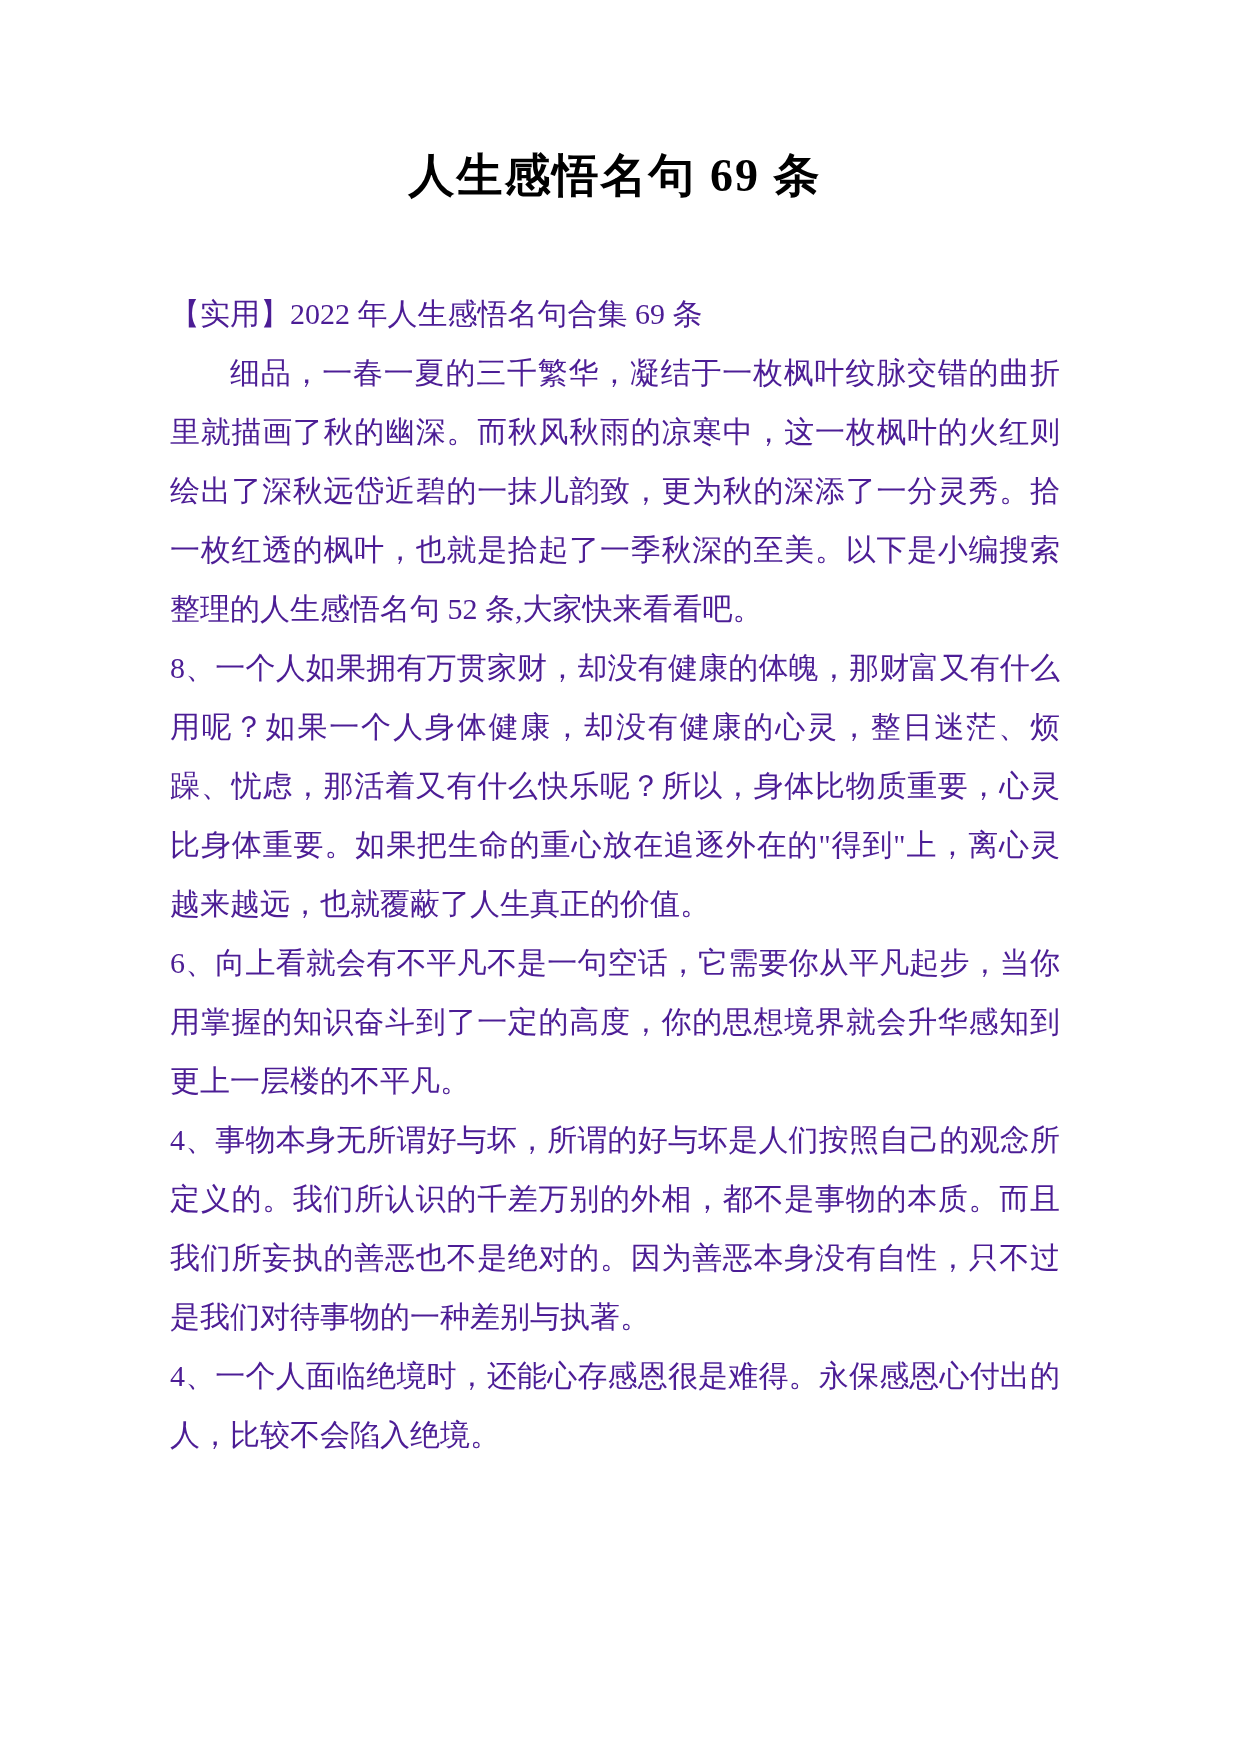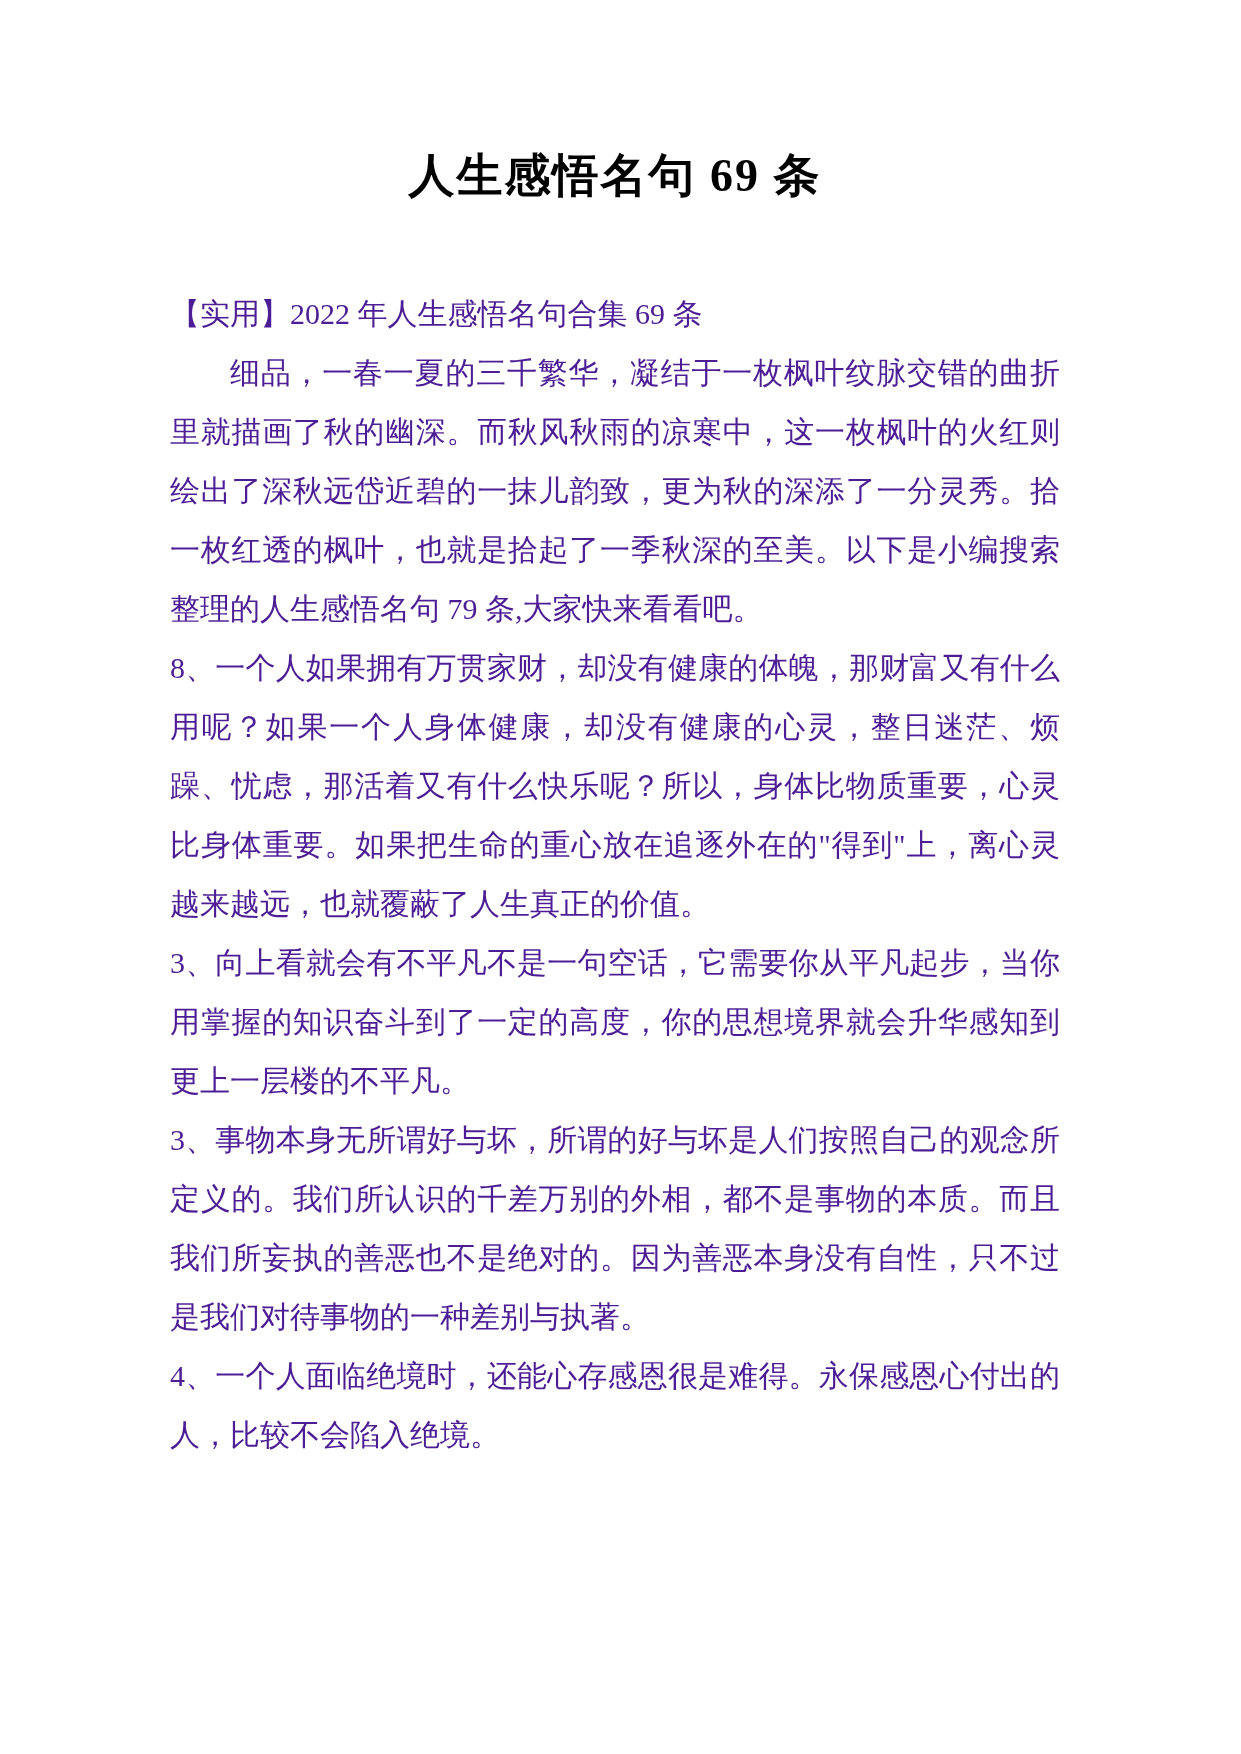--- a/index.html
+++ b/index.html
@@ -44,19 +44,19 @@
   }
 </style>
 </head>
 <body>
 
 <div class="page">
   <h1 class="doc-title">人生感悟名句 69 条</h1>
 
   <div class="body-text">
     <p>【实用】2022 年人生感悟名句合集 69 条</p>
-    <p class="indent">细品，一春一夏的三千繁华，凝结于一枚枫叶纹脉交错的曲折里就描画了秋的幽深。而秋风秋雨的凉寒中，这一枚枫叶的火红则绘出了深秋远岱近碧的一抹儿韵致，更为秋的深添了一分灵秀。拾一枚红透的枫叶，也就是拾起了一季秋深的至美。以下是小编搜索整理的人生感悟名句 79 条,大家快来看看吧。</p>
+    <p class="indent">细品，一春一夏的三千繁华，凝结于一枚枫叶纹脉交错的曲折里就描画了秋的幽深。而秋风秋雨的凉寒中，这一枚枫叶的火红则绘出了深秋远岱近碧的一抹儿韵致，更为秋的深添了一分灵秀。拾一枚红透的枫叶，也就是拾起了一季秋深的至美。以下是小编搜索整理的人生感悟名句 52 条,大家快来看看吧。</p>
     <p>8、一个人如果拥有万贯家财，却没有健康的体魄，那财富又有什么用呢？如果一个人身体健康，却没有健康的心灵，整日迷茫、烦躁、忧虑，那活着又有什么快乐呢？所以，身体比物质重要，心灵比身体重要。如果把生命的重心放在追逐外在的"得到"上，离心灵越来越远，也就覆蔽了人生真正的价值。</p>
-    <p>3、向上看就会有不平凡不是一句空话，它需要你从平凡起步，当你用掌握的知识奋斗到了一定的高度，你的思想境界就会升华感知到更上一层楼的不平凡。</p>
-    <p>3、事物本身无所谓好与坏，所谓的好与坏是人们按照自己的观念所定义的。我们所认识的千差万别的外相，都不是事物的本质。而且我们所妄执的善恶也不是绝对的。因为善恶本身没有自性，只不过是我们对待事物的一种差别与执著。</p>
+    <p>6、向上看就会有不平凡不是一句空话，它需要你从平凡起步，当你用掌握的知识奋斗到了一定的高度，你的思想境界就会升华感知到更上一层楼的不平凡。</p>
+    <p>4、事物本身无所谓好与坏，所谓的好与坏是人们按照自己的观念所定义的。我们所认识的千差万别的外相，都不是事物的本质。而且我们所妄执的善恶也不是绝对的。因为善恶本身没有自性，只不过是我们对待事物的一种差别与执著。</p>
     <p>4、一个人面临绝境时，还能心存感恩很是难得。永保感恩心付出的人，比较不会陷入绝境。</p>
   </div>
 </div>
 
 </body></html>

